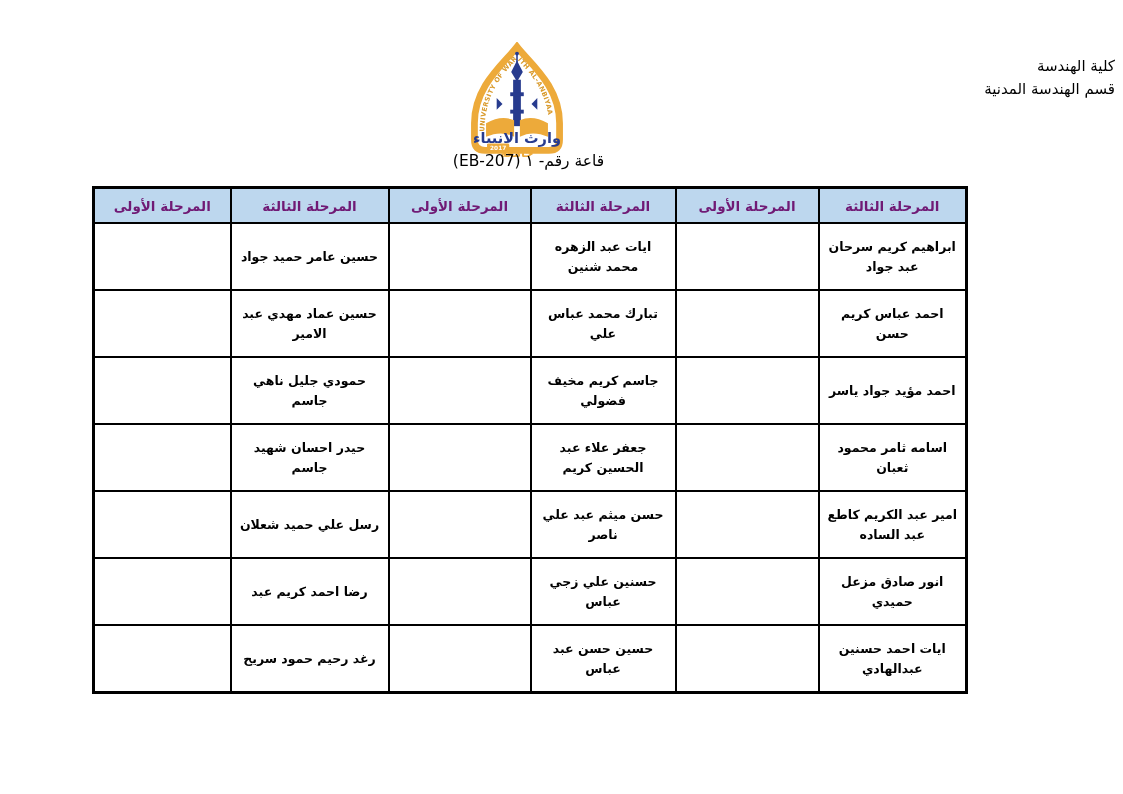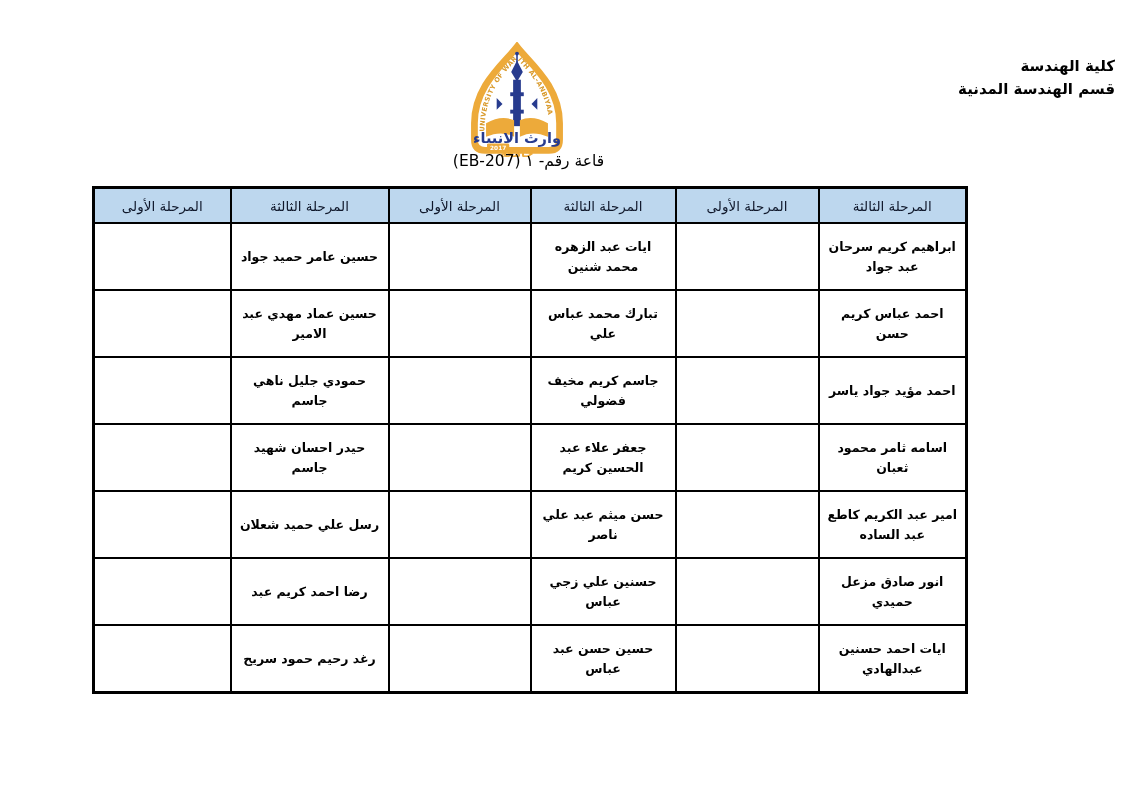--- a/index.html
+++ b/index.html
@@ -9,21 +9,21 @@
     position:relative;
     font-family:"DejaVu Sans", sans-serif;
     color:#000;
     overflow:hidden;
   }
   
   .org-block{
     position:absolute;
     top:55px;right:8px;
     text-align:right;
-    font-weight:bold;
+    font-weight:normal;
     font-size:15px;
     line-height:23px;
     direction:rtl;
   }
   
   .logo-wrap{
     position:absolute;
     top:42px;left:452px;
     width:130px;height:118px;
   }
@@ -52,22 +52,22 @@
     text-align:center;
     vertical-align:middle;
     padding:2px 6px;
     overflow:hidden;
   }
   table.exam-table{border:3px solid #000;}
   table.exam-table thead th{
     background:#BDD7EE;
     height:29px;
     font-size:13.5px;
-    font-weight:normal;
-    color:#0f172a;
+    font-weight:bold;
+    color:#701a75;
   }
   table.exam-table tbody td{
     height:61px;
     font-size:12.5px;
     font-weight:bold;
     line-height:1.55;
     color:#000;
   }
 </style>
 </head>

